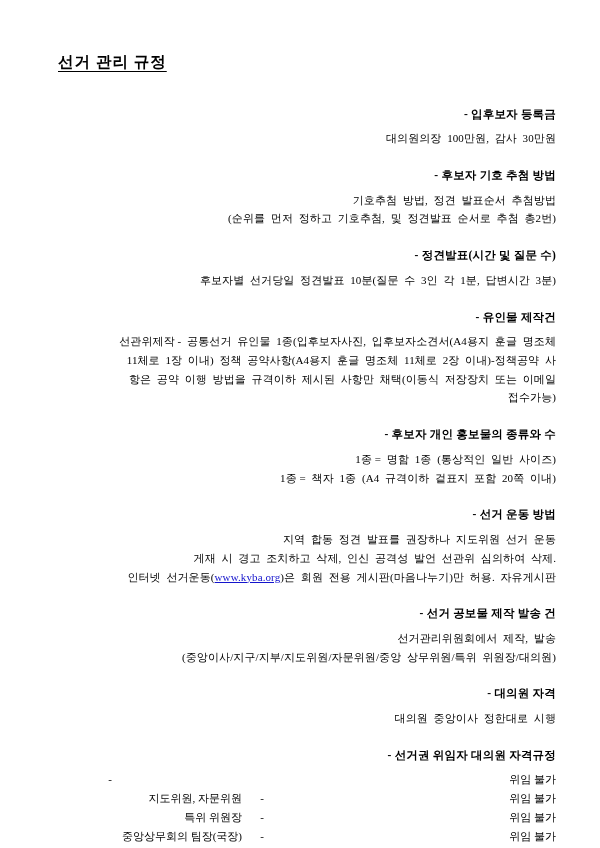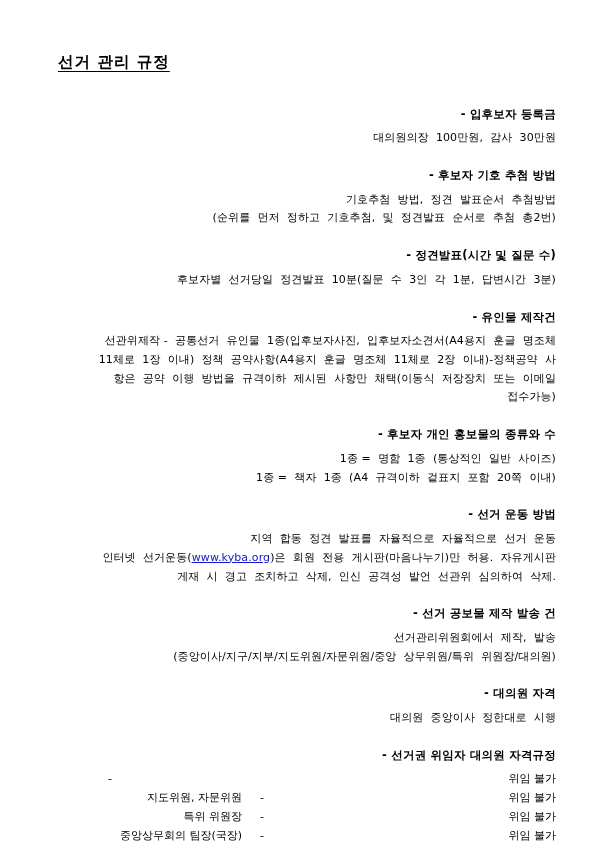--- a/index.html
+++ b/index.html
@@ -13,20 +13,21 @@
     font-family: "DejaVu Sans", "Liberation Sans", sans-serif;
     color: #000000;
     position: relative;
     overflow: hidden;
   }
   .page {
     box-sizing: border-box;
     width: 600px;
     height: 848px;
     padding: 52px 44px 40px 58px;
+    font-family: Liberation Serif, serif;
   }
   .doc-title {
     font-size: 15.5px;
     font-weight: bold;
     letter-spacing: 1px;
     text-decoration: underline;
     text-underline-offset: 4px;
     margin: 0 0 34px 0;
     line-height: 1.3;
   }
@@ -114,23 +115,23 @@
     <div class="sec-head">- 후보자 개인 홍보물의 종류와 수</div>
     <div class="sec-body">
       <div class="line">1종 =  명함  1종  (통상적인  일반  사이즈)</div>
       <div class="line">1종 =  책자  1종  (A4  규격이하  겉표지  포함  20쪽  이내)</div>
     </div>
   </div>
 
   <div class="section">
     <div class="sec-head">- 선거 운동 방법</div>
     <div class="sec-body">
-      <div class="line">지역  합동  정견  발표를  자율적으로  자율적으로  선거  운동</div>
+      <div class="line">지역  합동  정견  발표를  권장하나  지도위원  선거  운동</div>
+      <div class="line">게재  시  경고  조치하고  삭제,  인신  공격성  발언  선관위  심의하여  삭제.</div>
       <div class="line"><span>인터넷  선거운동(</span><a class="link" href="#">www.kyba.org</a><span>)은  회원  전용  게시판(마음나누기)만  허용.  자유게시판</span></div>
-      <div class="line">게재  시  경고  조치하고  삭제,  인신  공격성  발언  선관위  심의하여  삭제.</div>
     </div>
   </div>
 
   <div class="section">
     <div class="sec-head">- 선거 공보물 제작 발송 건</div>
     <div class="sec-body">
       <div class="line">선거관리위원회에서  제작,  발송</div>
       <div class="line">(중앙이사/지구/지부/지도위원/자문위원/중앙  상무위원/특위  위원장/대의원)</div>
     </div>
   </div>

